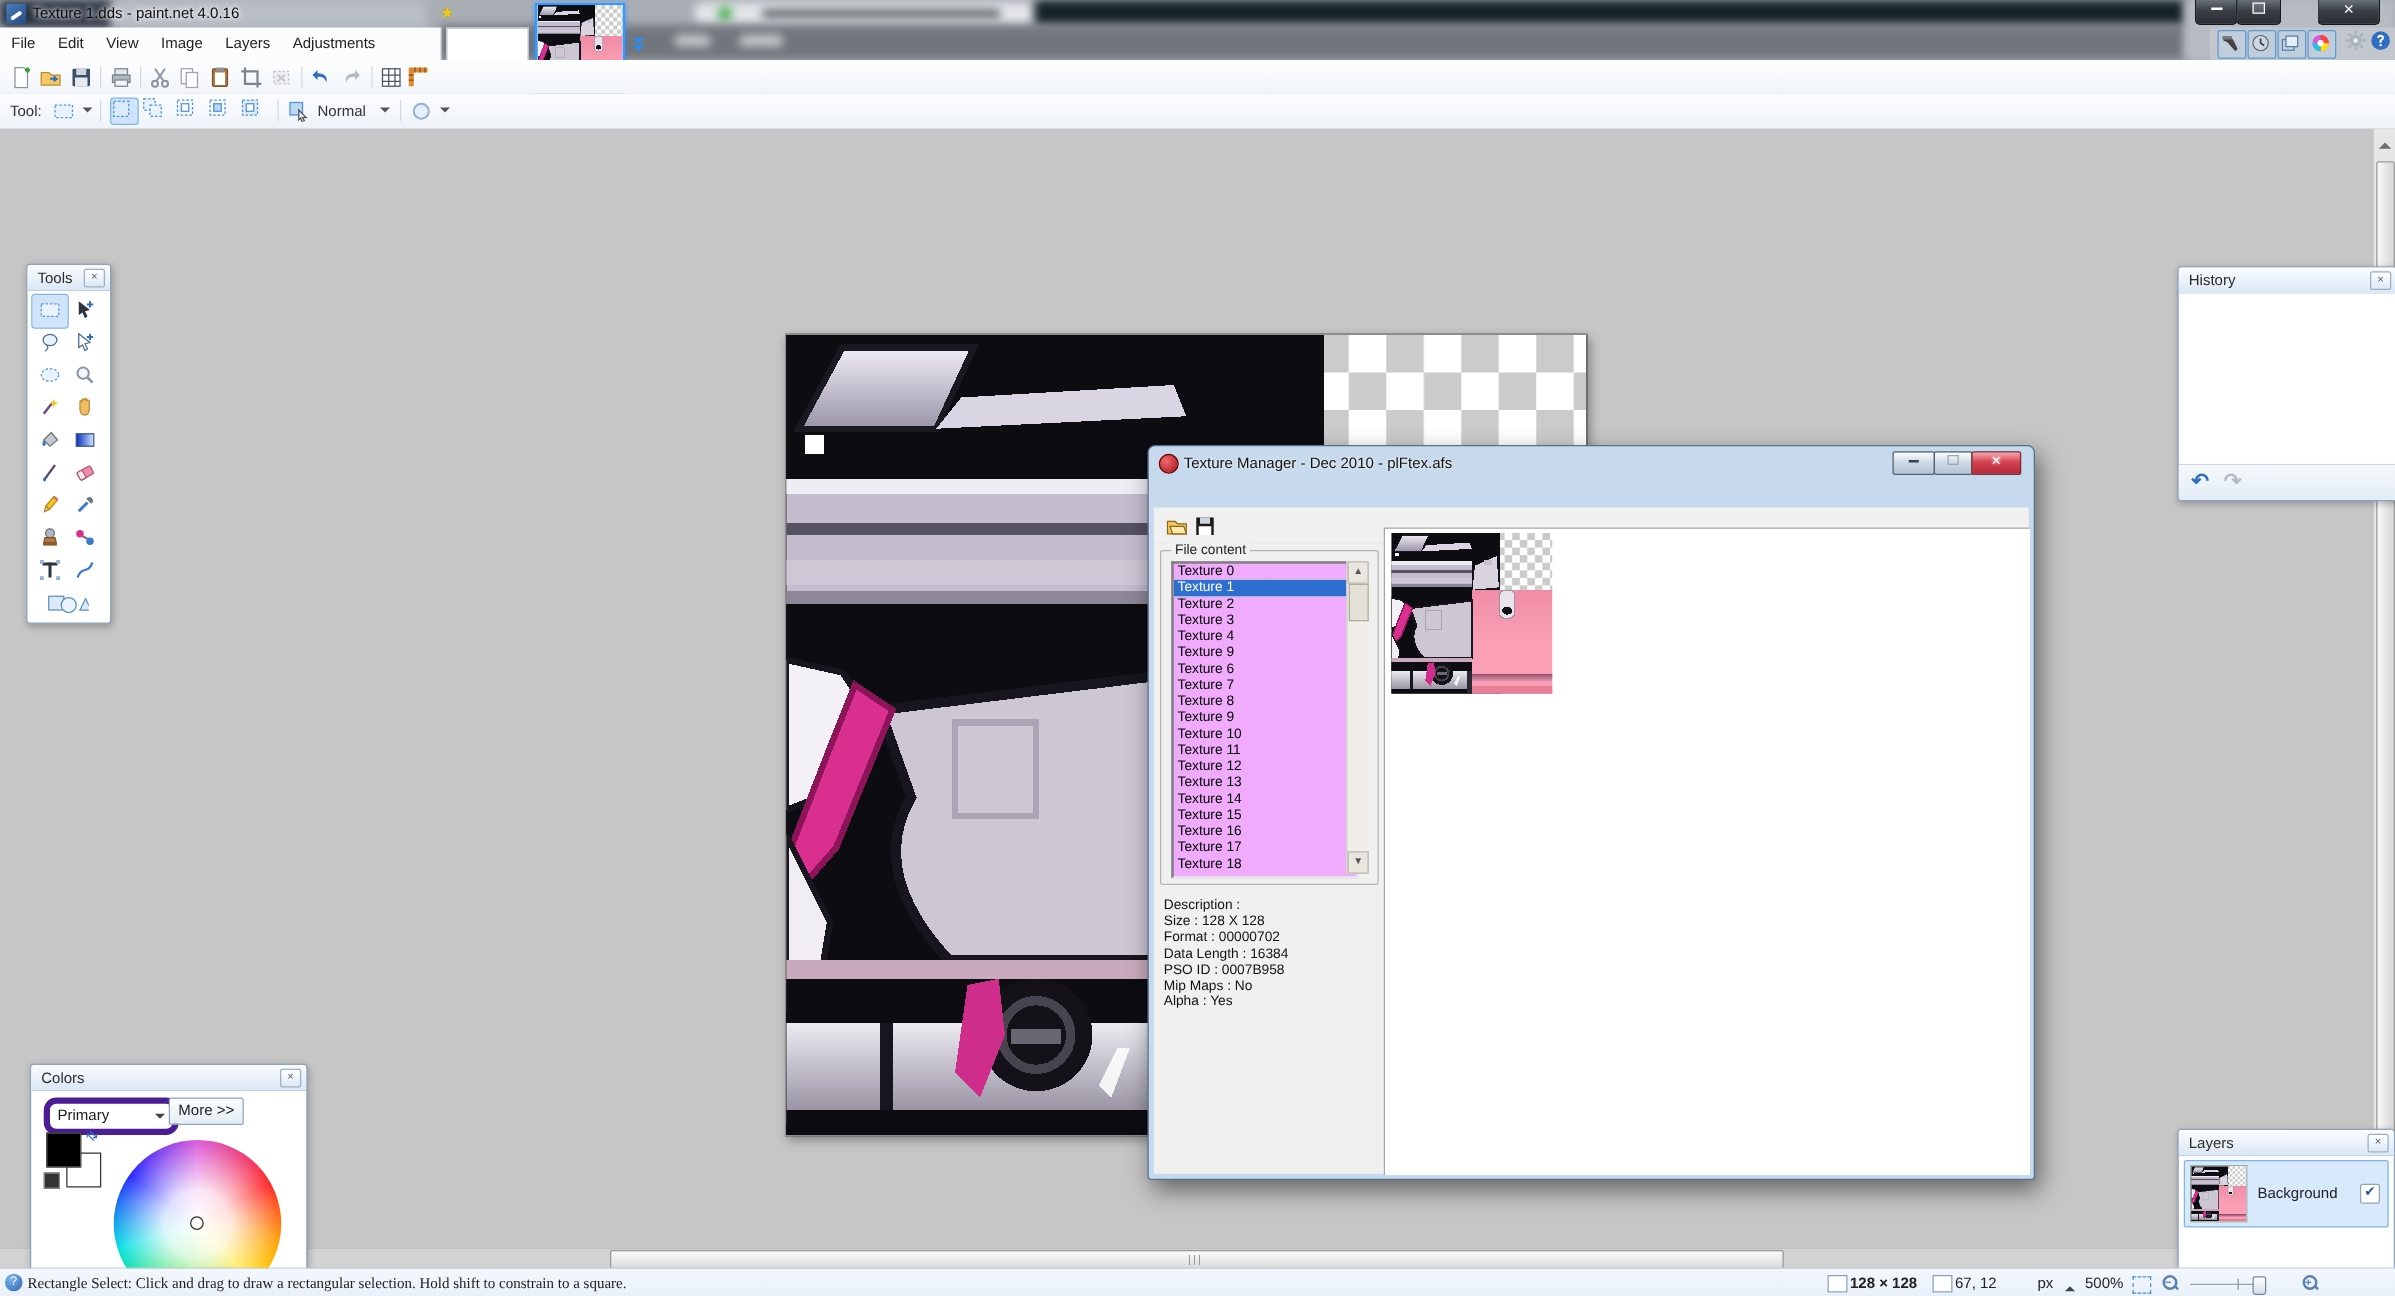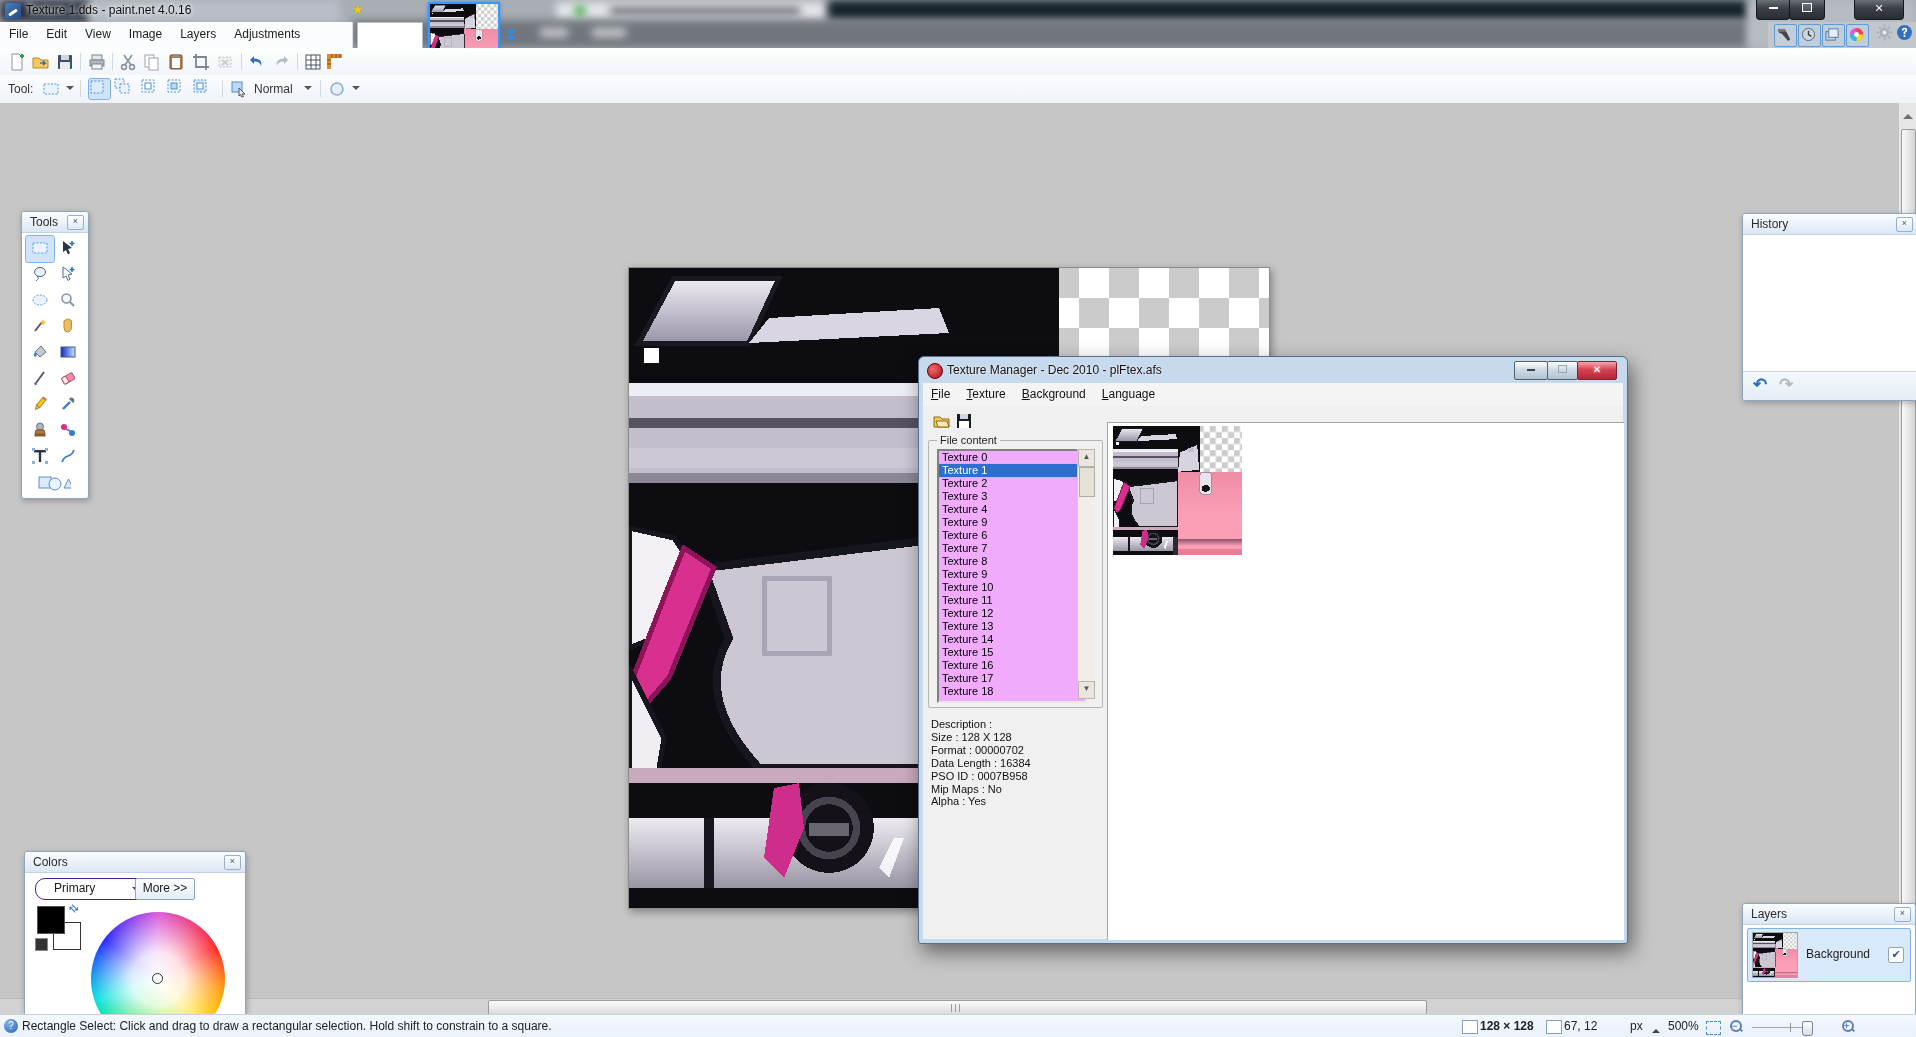--- a/index.html
+++ b/index.html
@@ -69,21 +69,21 @@
   .hrow{position:relative;height:16px;line-height:16px;padding-left:22px;color:#222;white-space:nowrap;}
   .hrow.sel{background:#cde4fa;outline:1px solid #84b6e8;}
   .hico{position:absolute;left:3px;top:2px;width:13px;height:12px;}
   .ico-folder{background:linear-gradient(#ffd77a,#eeb63f);border:1px solid #b78a2a;border-radius:1px;}
   .ico-rect{border:1px dashed #4a90d9;background:#eaf3fc;}
   .ico-x{color:#cc1f1f;font-weight:bold;font-size:12px;line-height:12px;}
   #histfoot{position:absolute;left:0;bottom:0;width:100%;height:28px;background:linear-gradient(#f6f9fc,#e3ecf6);border-top:1px solid #ccd6e2;border-radius:0 0 3px 3px;}
   .harr{position:absolute;top:2px;font-size:17px;font-weight:bold;}
   
   #pal-colors{left:8px;top:748px;width:220px;height:242px;}
-  #c-mode{left:10px;top:26px;width:92px;height:20px;background:#fff;border:1px solid #4c1d95;border-radius:10px;line-height:18px;padding-left:18px;}
+  #c-mode{left:10px;top:26px;width:92px;height:20px;background:#fff;border:5px solid #4c1d95;border-radius:10px;line-height:18px;padding-left:6px;}
   #c-mode:after{content:"";position:absolute;right:6px;top:8px;border:4px solid transparent;border-top-color:#444;}
   #c-more{left:110px;top:26px;width:58px;height:20px;border:1px solid #8fa4bd;border-radius:2px;
           background:linear-gradient(#fdfefe,#e3ecf5);text-align:center;line-height:18px;}
   #swA{left:12px;top:54px;width:26px;height:26px;background:#000;border:1px solid #555;z-index:2;}
   #swB{left:28px;top:70px;width:26px;height:26px;background:#fff;border:1px solid #333;}
   #swapA{left:44px;top:50px;color:#2a6fd0;font-size:11px;transform:rotate(45deg);}
   #swmini{left:10px;top:86px;width:11px;height:11px;background:#333;border:1px solid #888;}
   #wheel{left:66px;top:60px;width:134px;height:134px;border-radius:50%;
          background:conic-gradient(from 0deg,#d957d9,#ff2020 17%,#ff9a00 28%,#ffe000 38%,#20dd20 55%,#00e0e0 70%,#2020ff 85%,#d957d9);}
   #wheel:before{content:"";position:absolute;inset:0;border-radius:50%;
@@ -126,21 +126,21 @@
            border-top:2px solid #808080;border-left:2px solid #808080;border-right:2px solid #e8e8e8;border-bottom:2px solid #e8e8e8;
            font-size:11px;overflow:hidden;}
   .lrow{height:13px;line-height:13px;padding-left:3px;white-space:nowrap;color:#000;}
   .lrow.sel{background:#2e6ecf;color:#fff;outline:1px dotted #9cc;}
   #lscroll{position:absolute;right:8px;top:8px;width:16px;height:250px;background:#f0eee6;border-left:1px solid #ccc;}
   .lsbtn{position:absolute;left:0px;width:15px;height:16px;background:#e8e6de;border:1px solid #b9b5a9;text-align:center;font-size:8px;line-height:14px;color:#555;}
   #lsthumb{position:absolute;left:1px;top:18px;width:14px;height:28px;background:#e4e1d7;border:1px solid #b0ac9f;}
   #desc{position:absolute;left:8px;top:283px;font-size:11px;color:#111;line-height:12.9px;white-space:nowrap;}
   
   #status{left:0;top:1014px;width:1916px;height:23px;background:linear-gradient(#f4f8fd,#e8f0fa);border-top:1px solid #c8d2e0;}
-  #hint{position:absolute;left:22px;top:4px;color:#222;}
+  #hint{position:absolute;left:22px;top:4px;color:#222;font-family:Liberation Serif, serif;}
   #helpico{position:absolute;left:4px;top:4px;width:14px;height:14px;border-radius:50%;background:radial-gradient(circle at 35% 30%,#7db4ec,#2a62b4);
         color:#fff;font-size:10px;text-align:center;line-height:14px;}
   #helpico:before{content:"?";}
   .sico{position:absolute;top:5px;width:14px;height:12px;border:1px solid #8aa0c0;background:#fff;}
   .stxt{position:absolute;top:4px;color:#222;}
   #slider{position:absolute;left:1752px;top:12px;width:58px;height:1px;background:#9aa4b2;}
   #stick{position:absolute;left:1790px;top:8px;width:1px;height:9px;background:#8a94a2;}
   #sthumb{position:absolute;left:1802px;top:6px;width:9px;height:13px;background:linear-gradient(#fefefe,#d8dee8);border:1px solid #7a8698;border-radius:2px 2px 3px 3px;}
   .mag{position:absolute;top:5px;width:13px;height:13px;}
   .mag:before{content:"";position:absolute;left:0;top:0;width:8px;height:8px;border:2px solid #5b80b4;border-radius:50%;}
@@ -650,23 +650,20 @@
   </div>
 
   <div id="dlg" class="abs">
     <div id="dlgtitle">
       <div id="dlgicon"></div>
       <span id="dlgtitletext">Texture Manager - Dec 2010 - plFtex.afs</span>
       <div class="dlgbtn" style="left:595px;width:32px;"><span style="display:inline-block;width:8px;border-top:2px solid #345;vertical-align:2px;"></span></div>
       <div class="dlgbtn" style="left:628px;width:29px;"><span style="display:inline-block;width:7px;height:6px;border:1.5px solid #9aa8b5;"></span></div>
       <div class="dlgbtn" id="dlgclose" style="left:658px;width:38px;">✕</div>
     </div>
-    <div id="dlgmenu">
-      <span class="dmenu">File</span><span class="dmenu">Texture</span><span class="dmenu">Background</span><span class="dmenu">Language</span>
-    </div>
     <div id="dlgtools">
       <div class="tbtn" style="left:8px;top:4px;">
           <svg width="18" height="18" viewBox="0 0 18 18">
             <path d="M1 5 L7 5 L9 7 L16 7 L16 15 L1 15 Z" fill="#f4c963" stroke="#8a6a1a"></path>
             <path d="M3 9 L14 9 L16 15 L5 15 Z" fill="#fde9b0" stroke="#8a6a1a"></path>
           </svg>
         </div>
       <div class="tbtn" style="left:30px;top:4px;">
           <svg width="18" height="18" viewBox="0 0 18 18">
             <rect x="2" y="2" width="14" height="14" fill="#1d1d1d"></rect>

